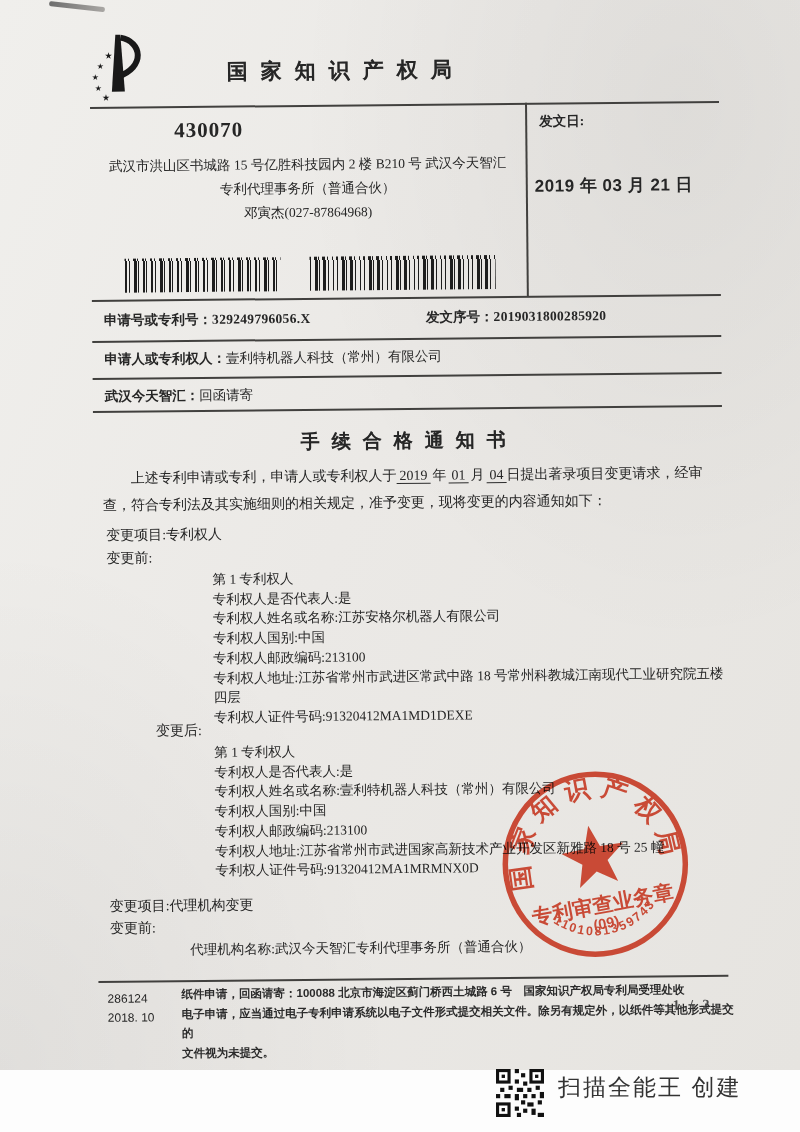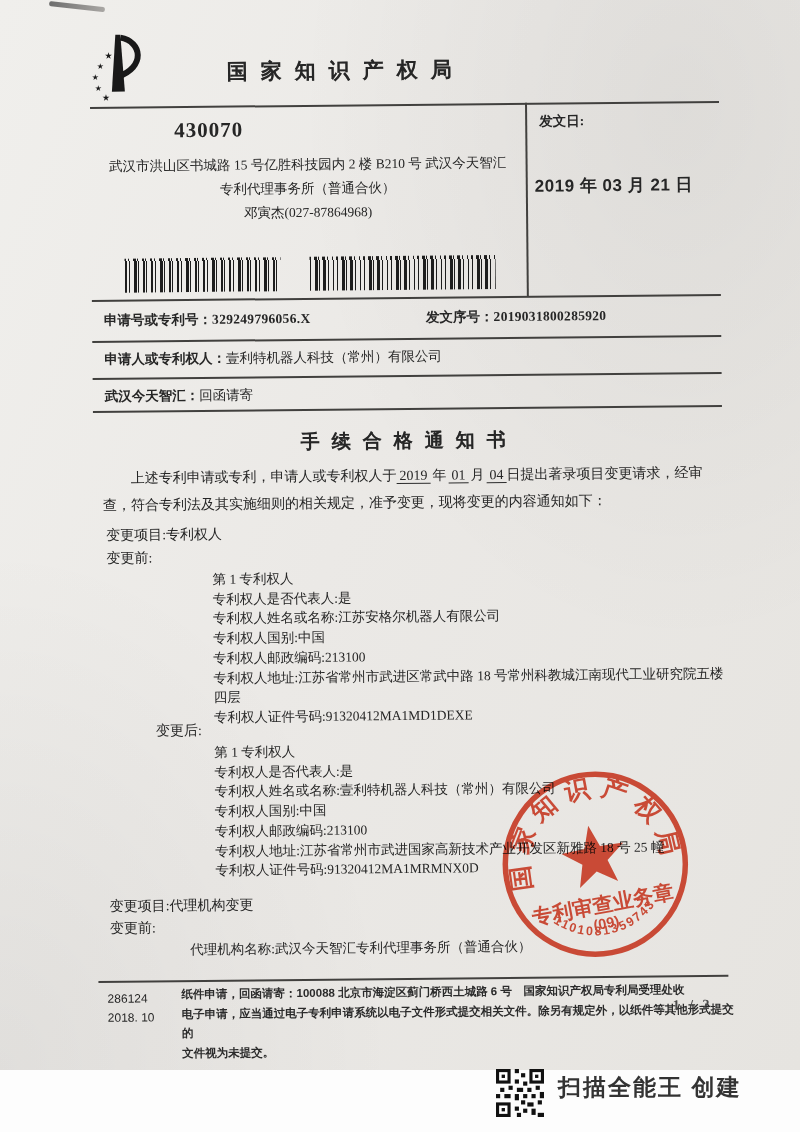--- a/index.html
+++ b/index.html
@@ -46,21 +46,21 @@
   .detail{font-size:13.5px;line-height:19.7px;}
   .stamp-wrap{left:492px;top:766px;width:200px;height:200px;transform:rotate(-10deg);
               opacity:.92;mix-blend-mode:multiply;}
   .footer-code{left:103px;font-size:12px;font-family:"Liberation Sans","DejaVu Sans",sans-serif;}
   .footer-text{left:177px;top:983px;width:552px;font-size:11.5px;line-height:19.5px;font-weight:600;
                font-family:"Liberation Sans","DejaVu Sans",sans-serif;color:#2b2b2b;}
   .page-num{left:668px;top:1000px;font-size:14px;color:#4a4a4a;letter-spacing:3px;font-weight:bold;}
   .bottom-strip{position:absolute;left:0;top:1070px;width:800px;height:62px;background:#fdfdfd;}
   .qr{position:absolute;left:496px;top:1066px;width:48px;height:54px;}
   .wm-text{position:absolute;left:558px;top:1072px;font-size:23px;color:#333;
-           font-family:"Liberation Sans","DejaVu Sans",sans-serif;letter-spacing:2px;font-weight:bold;}
+           font-family:"Liberation Sans","DejaVu Sans",sans-serif;letter-spacing:2px;}
   .logo{position:absolute;left:92px;top:29px;}
 </style>
 </head>
 <body>
 
 <div class="page">
   <div class="paper"></div>
 
   <div class="doc">
     <div class="staple"></div>

